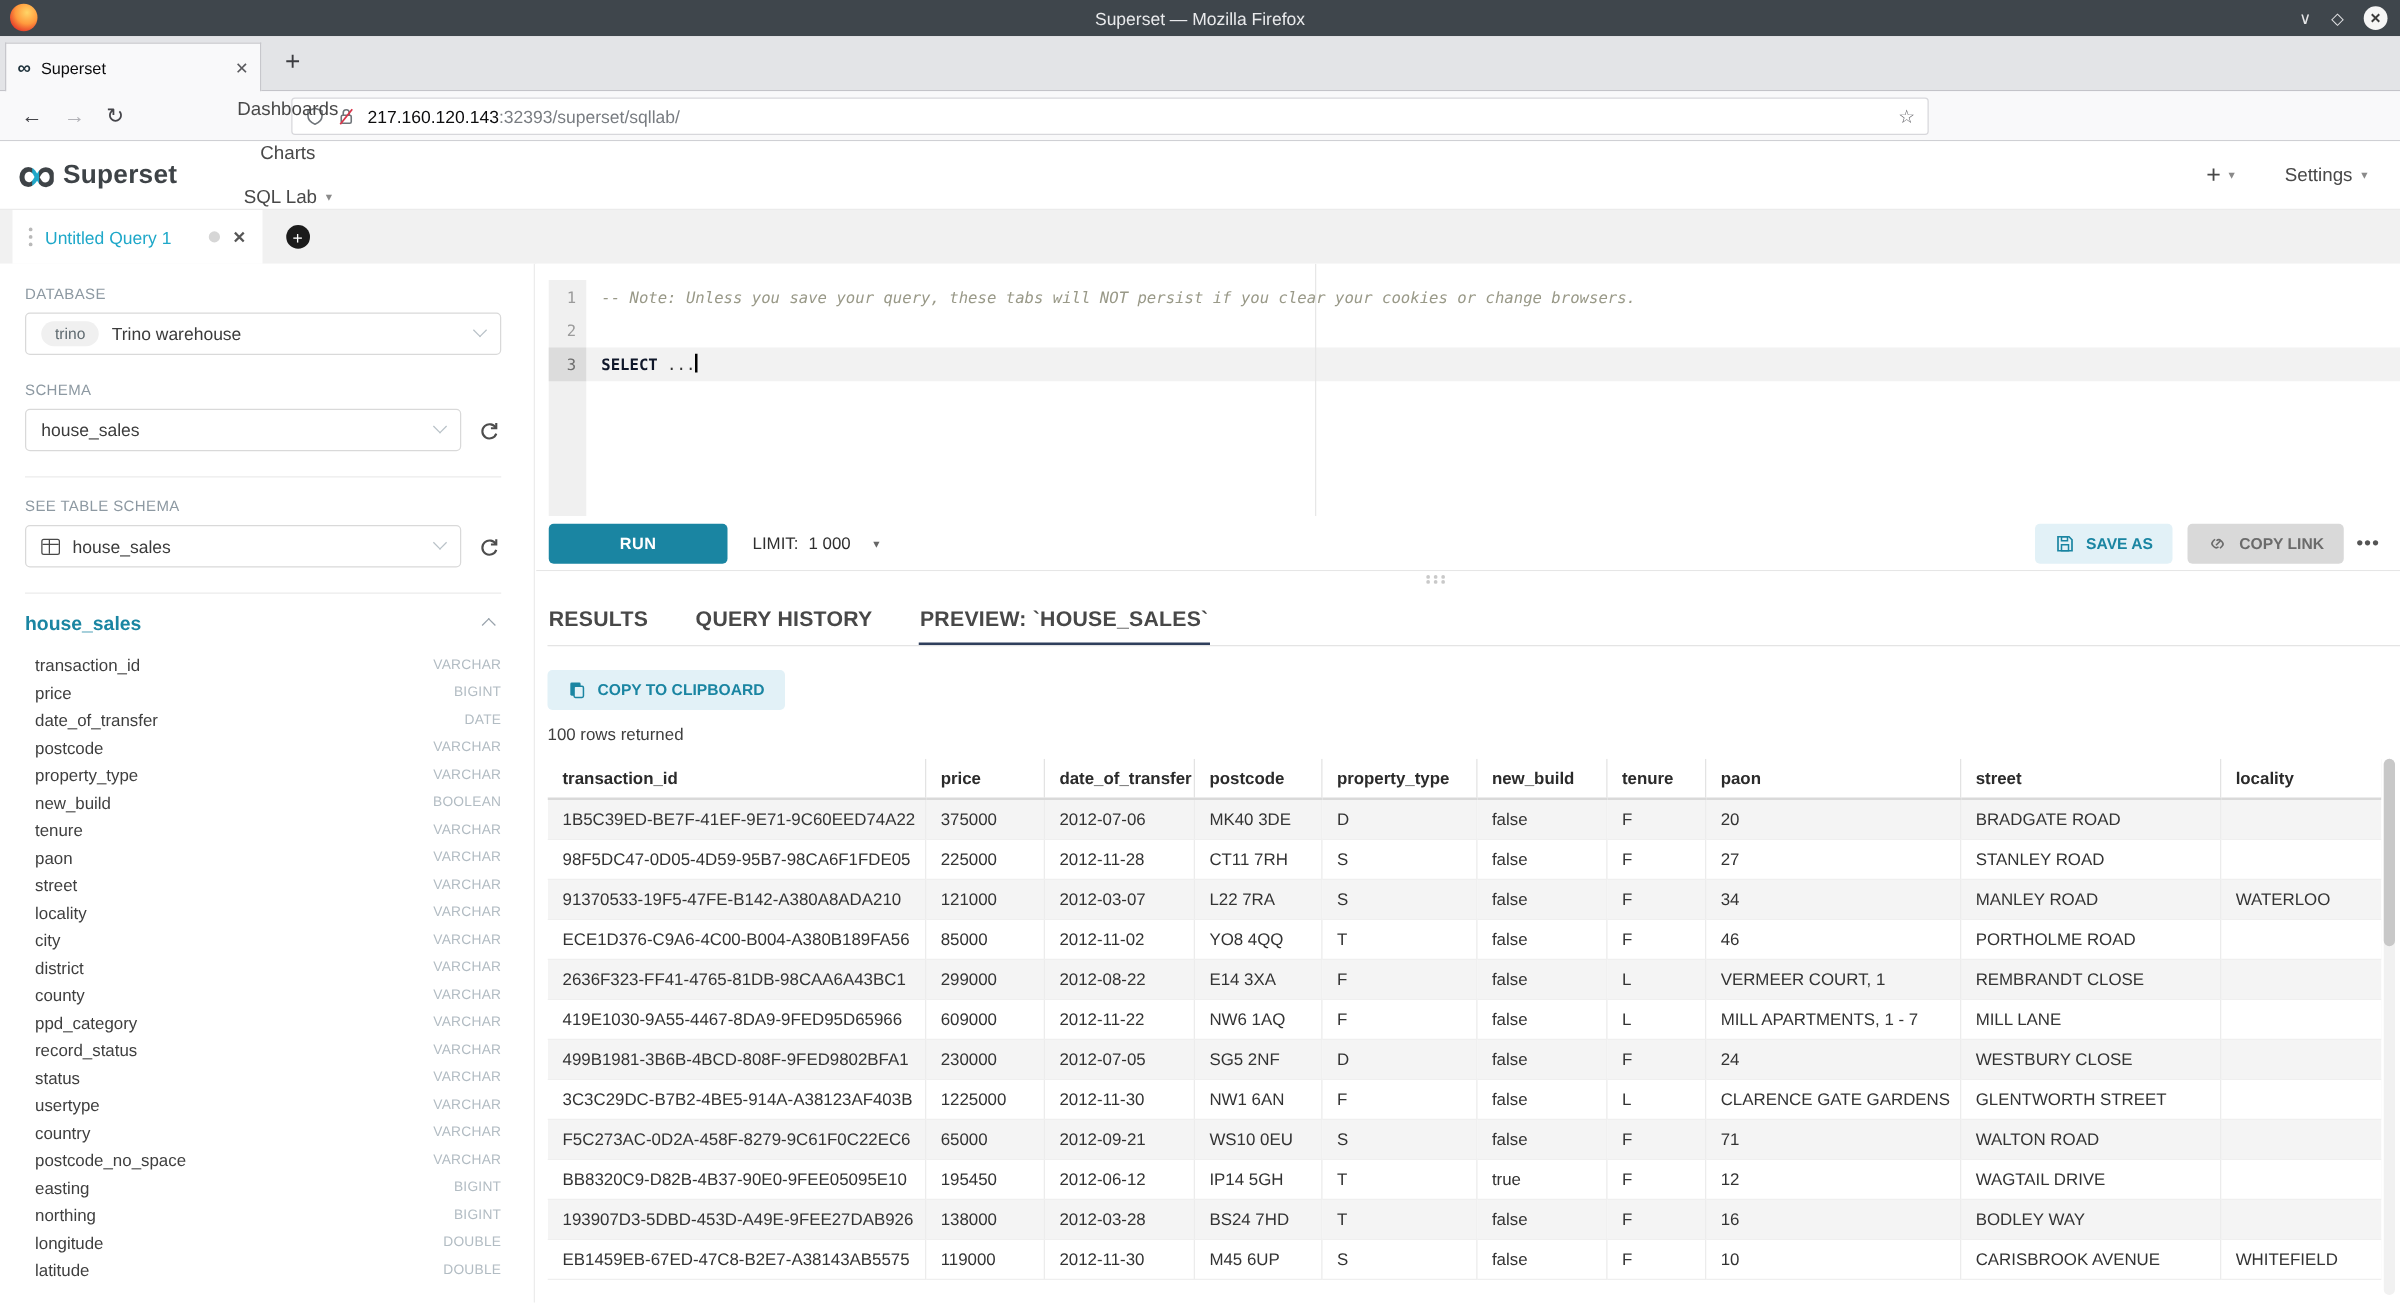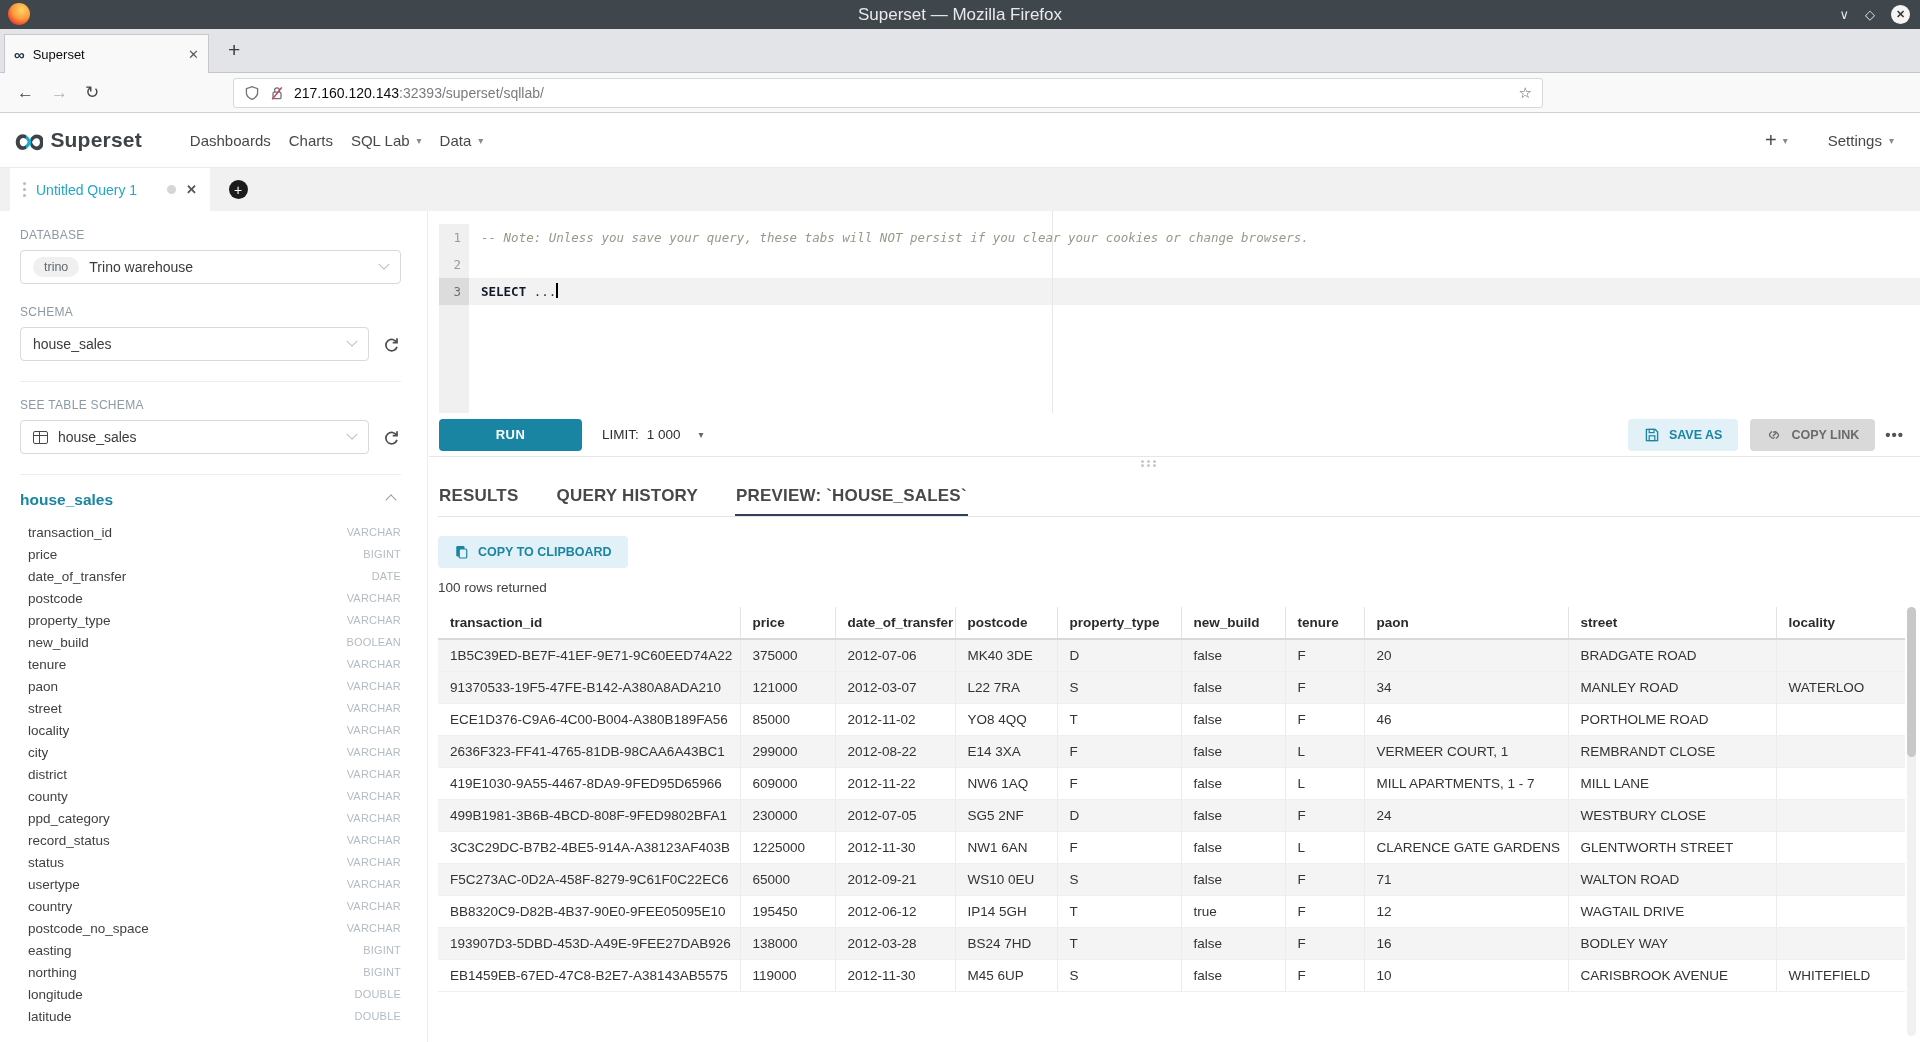--- a/index.html
+++ b/index.html
@@ -4,21 +4,21 @@
 <style>
   * { margin:0; padding:0; box-sizing:border-box; }
   html,body { width:1920px; height:1042px; overflow:hidden; background:#fff;
     font-family:"Liberation Sans", sans-serif; }
 
   
   .titlebar { position:absolute; top:0; left:0; right:0; height:29px; background:#3f464c; color:#f3f3f5;
     display:flex; align-items:center; }
   .ff-logo { position:absolute; left:8px; top:3px; width:22px; height:22px; border-radius:50%;
     background:radial-gradient(circle at 62% 32%, #ffd567, #ff9a3d 45%, #e8452c 75%, #a4003c); }
-  .win-title { position:absolute; left:0; right:0; text-align:center; font-size:17px; color:#e9eaec; }
+  .win-title { position:absolute; left:0; right:0; text-align:center; font-size:14px; color:#e9eaec; }
   .win-controls { position:absolute; right:10px; top:0; height:29px; display:flex; align-items:center; gap:16px; }
   .win-btn { color:#e6e6e8; font-size:13px; line-height:1; cursor:default; }
   .win-close { width:19px; height:19px; background:#f5f5f5; border-radius:50%; color:#3a3a3a;
     display:flex; align-items:center; justify-content:center; font-size:11px; font-weight:bold; }
 
   .tabstrip { position:absolute; top:29px; left:0; right:0; height:44px; background:#e3e4e7; border-bottom:1px solid #c4c4c9;}
   .btab { position:absolute; left:4px; top:5px; width:205px; height:40px; background:#f9f9fa;
     border:1px solid #c7c7cc; border-bottom:none; display:flex; align-items:center; padding:0 9px; gap:8px; }
   .btab-title { font-size:13px; color:#0c0c0d; flex:1; }
   .btab-close { color:#5a5a5e; font-size:13px; }
@@ -46,21 +46,21 @@
   .hamburger { font-size:15px; color:#44444a; }
 
   
   .navbar { position:absolute; top:113px; left:0; right:0; height:55px; background:#fff; border-bottom:1px solid #ebebeb;
     display:flex; align-items:center; }
   .brand { display:flex; align-items:center; gap:7px; margin-left:14px; }
   .infinity { font-size:44px; font-weight:bold; line-height:0.6; letter-spacing:-2px;
     background:linear-gradient(90deg,#3e4347 40%,#20a7c9 40%,#20a7c9 60%,#3e4347 60%);
     -webkit-background-clip:text; background-clip:text; color:transparent; }
   .brand-name { font-size:21px; font-weight:bold; color:#3e4347; letter-spacing:.2px; }
-  .nav-menu { display:flex; align-items:center; gap:18px; margin-left:48px; }
+  .nav-menu { display:flex; align-items:center; gap:18px; margin-left:48px;flex-direction:column; }
   .nav-item { font-size:15px; color:#484848; display:flex; align-items:center; gap:7px; }
   .caret { font-size:10px; color:#8a8a8a; }
   .nav-right { position:absolute; right:26px; display:flex; align-items:center; gap:40px; }
   .nav-plus { font-size:20px; color:#484848; display:flex; align-items:center; gap:6px; }
 
   
   .querytabs { position:absolute; top:168px; left:0; right:0; height:43px; background:#f1f1f1; }
   .qtab { position:absolute; left:10px; top:0; width:200px; height:43px; background:#fff;
     display:flex; align-items:center; padding:0 13px; gap:10px; }
   .drag-dots { width:3px; height:15px; position:relative; }
@@ -501,20 +501,32 @@
             <td>375000</td>
             <td>2012-07-06</td>
             <td>MK40 3DE</td>
             <td>D</td>
             <td>false</td>
             <td>F</td>
             <td>20</td>
             <td>BRADGATE ROAD</td>
             <td></td>
           </tr>
+          <tr class="even">
+            <td>98F5DC47-0D05-4D59-95B7-98CA6F1FDE05</td>
+            <td>225000</td>
+            <td>2012-11-28</td>
+            <td>CT11 7RH</td>
+            <td>S</td>
+            <td>false</td>
+            <td>F</td>
+            <td>27</td>
+            <td>STANLEY ROAD</td>
+            <td></td>
+          </tr>
           <tr class="odd">
             <td>91370533-19F5-47FE-B142-A380A8ADA210</td>
             <td>121000</td>
             <td>2012-03-07</td>
             <td>L22 7RA</td>
             <td>S</td>
             <td>false</td>
             <td>F</td>
             <td>34</td>
             <td>MANLEY ROAD</td>

